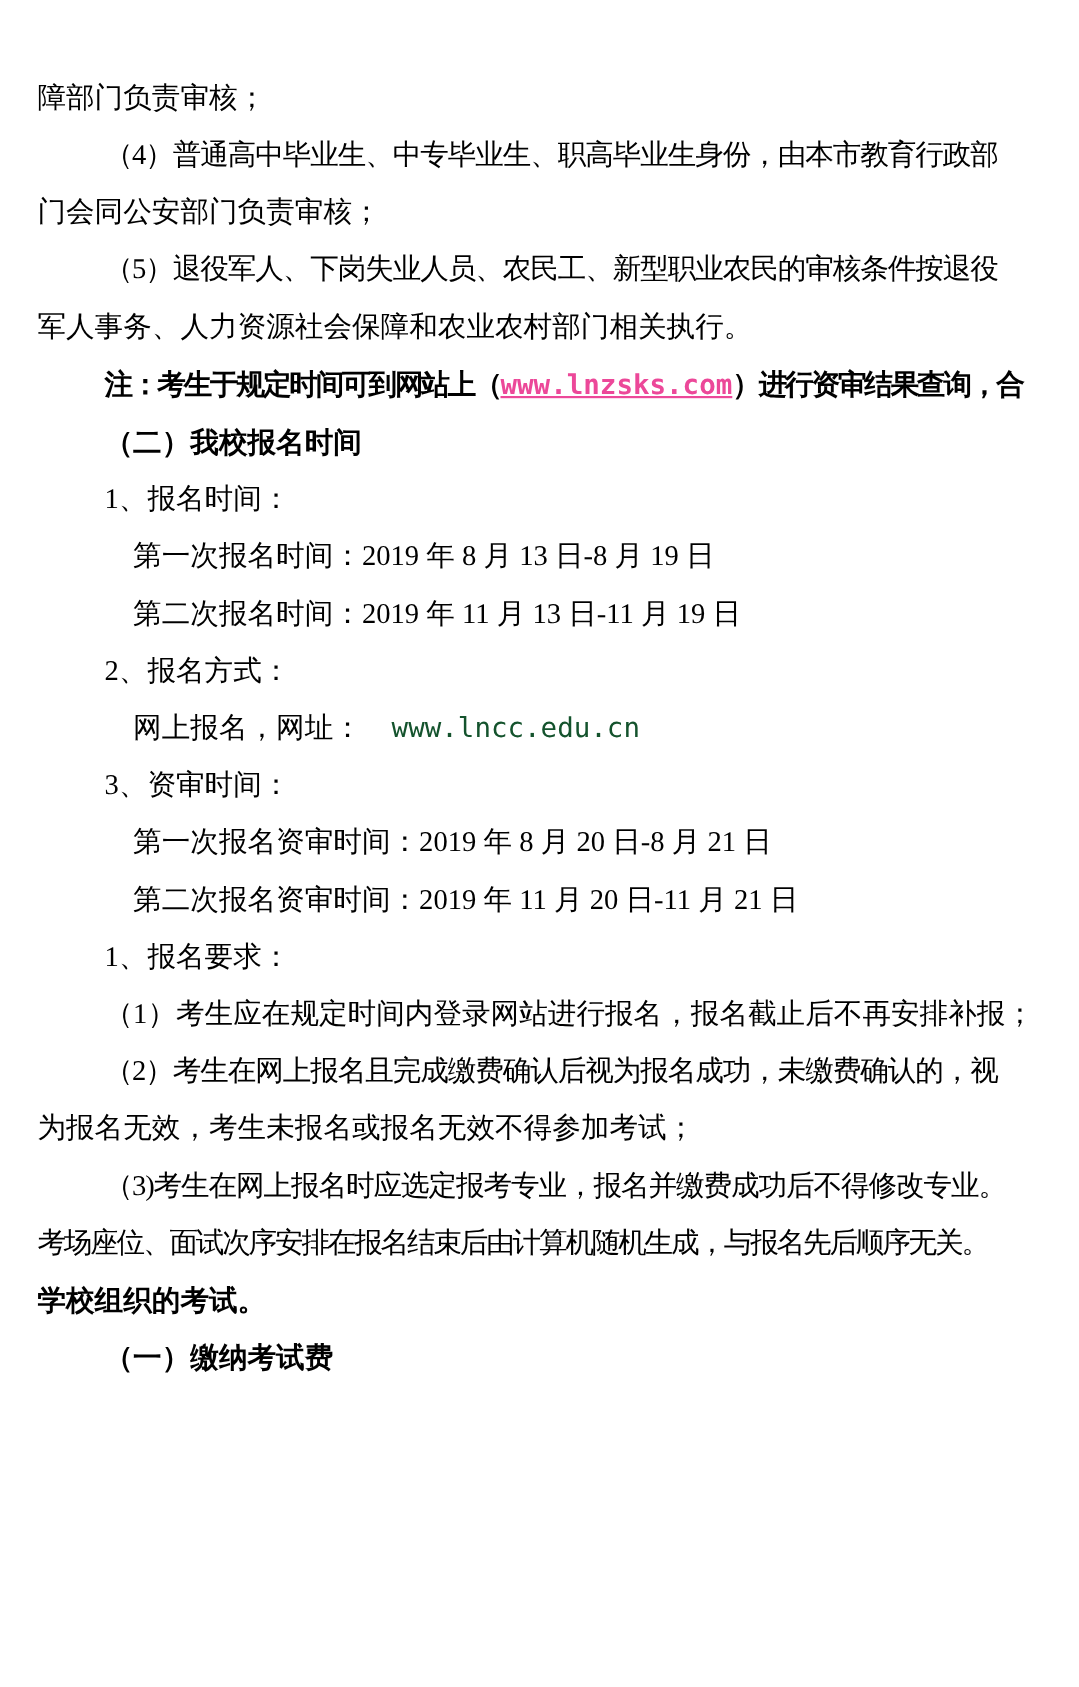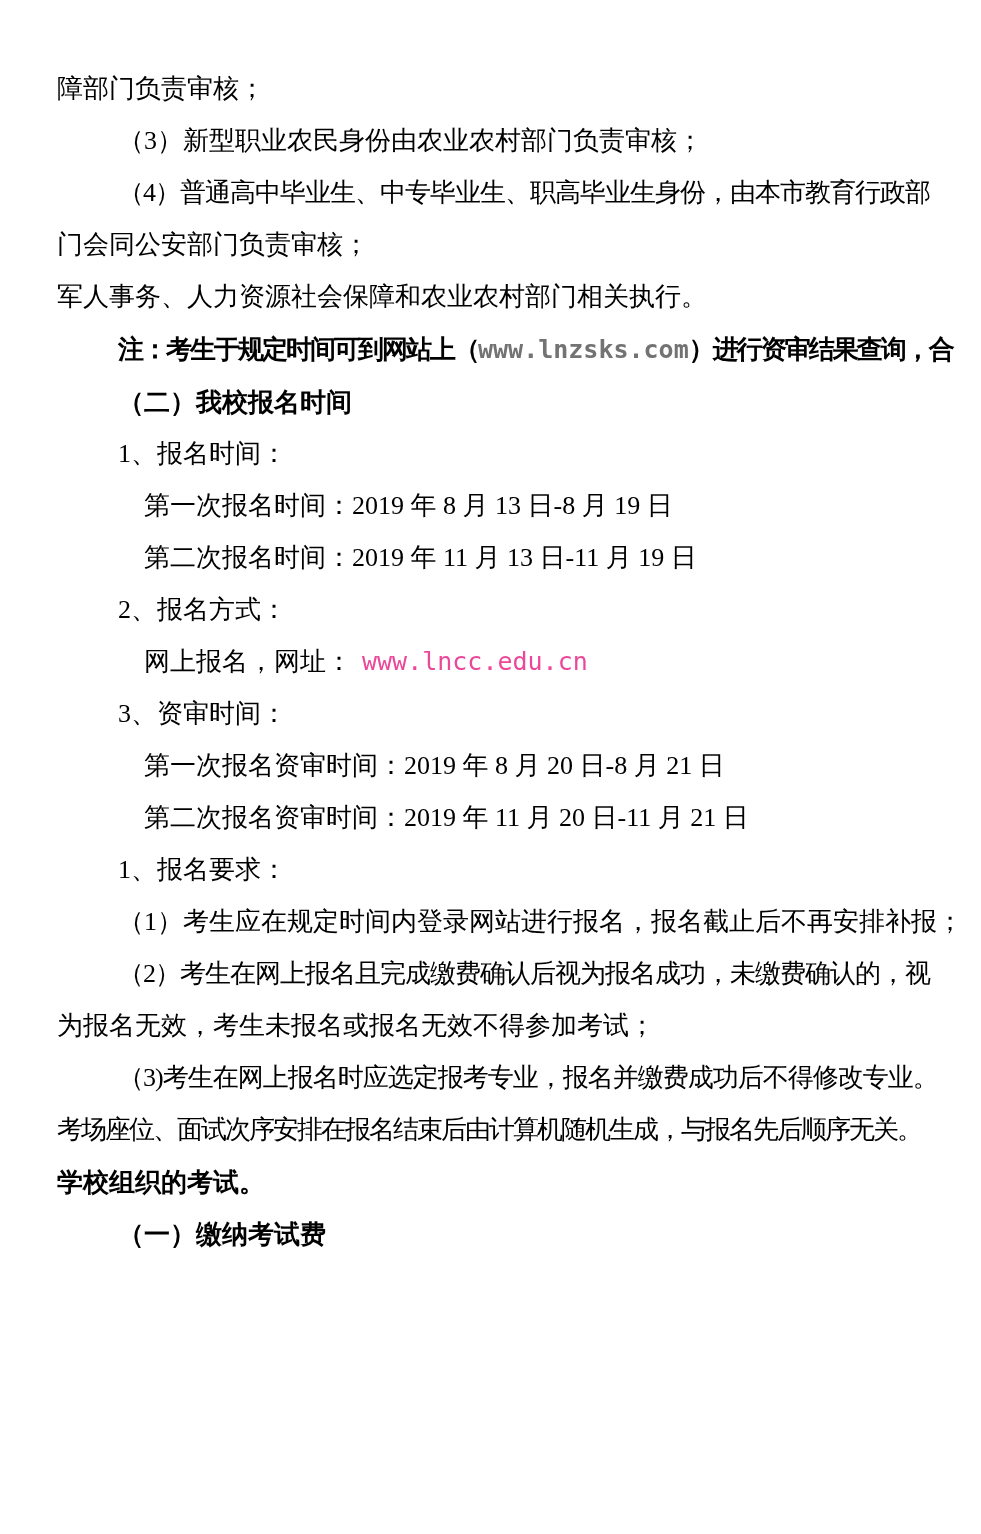--- a/index.html
+++ b/index.html
@@ -9,21 +9,21 @@
   }
   body {
     width: 981px;
     height: 1534px;
     overflow: hidden;
     color: #000000;
     font-family: "Liberation Serif", serif;
     font-size: 26px;
   }
   .doc {
-    padding: 63px 50px 0 57px;
+    padding: 63px 50px 0 34px;
     width: 874px;
   }
   .doc p {
     margin: 0;
     line-height: 52px;
     white-space: nowrap;
   }
   
   .i0 { text-indent: 0; }
   .i1 { text-indent: 38px; }
@@ -37,36 +37,37 @@
   
   .t1 { letter-spacing: -1px; }
   .t2 { letter-spacing: -2px; }
   
   .mono {
     font-family: "DejaVu Sans Mono", monospace;
     font-size: 25px;
     letter-spacing: 0;
   }
   a.weblink {
-    color: #737373;
+    color: #ec4899;
+    text-decoration: underline;
     cursor: pointer;
   }
   .url-black {
-    color: #ec4899;
-    margin-left: 10px;
+    color: #14532d;
+    margin-left: 27px;
   }
 </style>
 </head>
 <body>
 
 <div class="doc">
   <p class="i0">障部门负责审核；</p>
-  <p class="i2">（3）新型职业农民身份由农业农村部门负责审核；</p>
   <p class="i2 t1">（4）普通高中毕业生、中专毕业生、职高毕业生身份，由本市教育行政部</p>
   <p class="i0">门会同公安部门负责审核；</p>
+  <p class="i2 t1">（5）退役军人、下岗失业人员、农民工、新型职业农民的审核条件按退役</p>
   <p class="i0">军人事务、人力资源社会保障和农业农村部门相关执行。</p>
   <p class="i2 hei t2">
     <span>注：考生于规定时间可到网站上（</span><a class="weblink mono">www.lnzsks.com</a><span>）进行资审结果查询，合</span>
   </p>
   <p class="i2 hei">（二）我校报名时间</p>
   <p class="i2">1、报名时间：</p>
   <p class="i3">第一次报名时间：2019 年 8 月 13 日-8 月 19 日</p>
   <p class="i3">第二次报名时间：2019 年 11 月 13 日-11 月 19 日</p>
   <p class="i2">2、报名方式：</p>
   <p class="i3">

